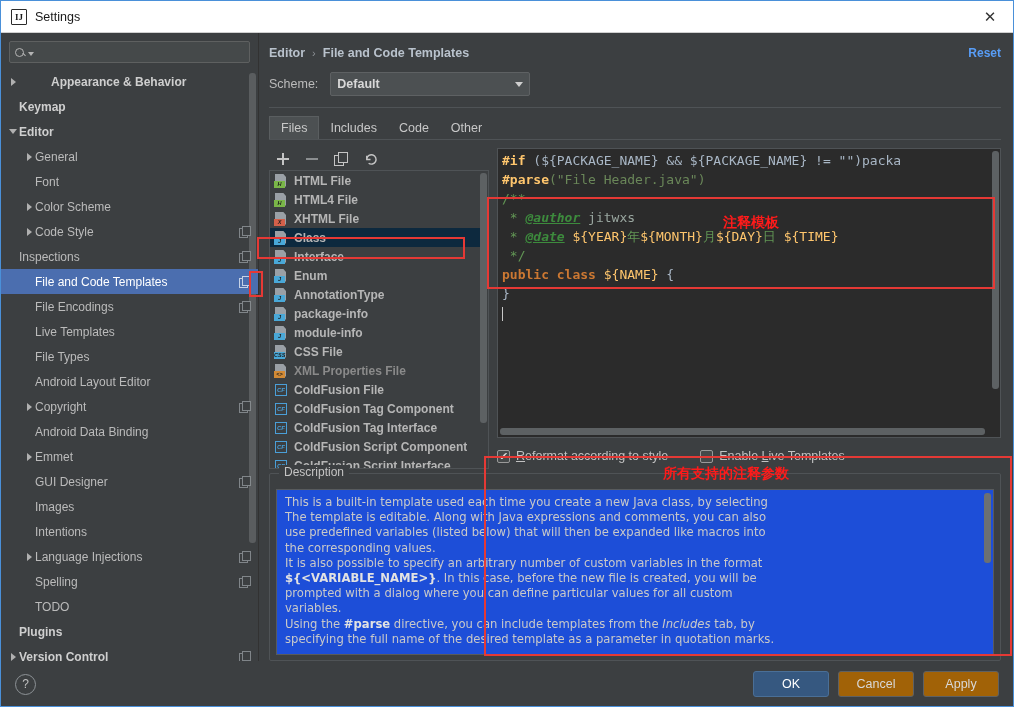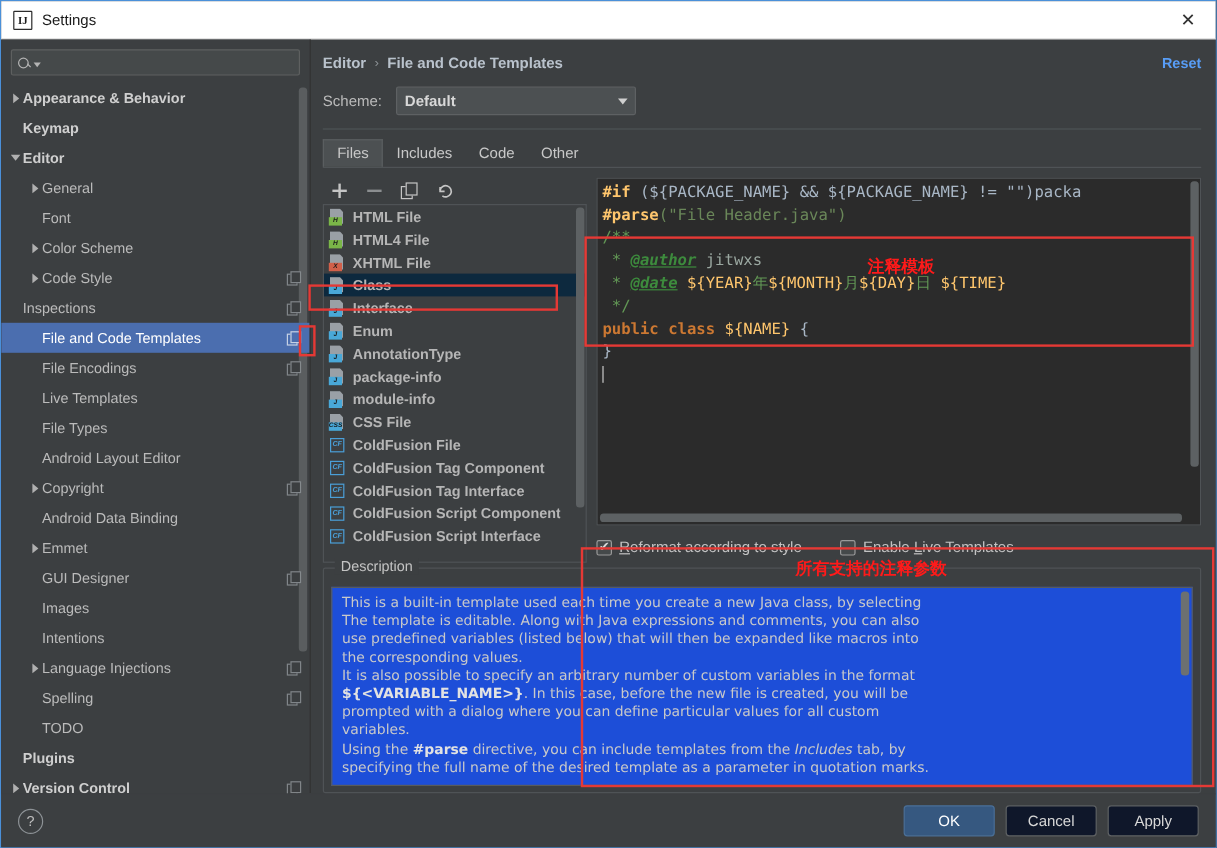--- a/index.html
+++ b/index.html
@@ -251,21 +251,21 @@
     height:45px; flex:0 0 45px; display:flex; align-items:center; padding:0 14px;
     background:#3c3f41; border-top:1px solid #3c3f41;
   }
   .helpbtn {
     width:21px;height:21px;border-radius:50%;border:1px solid #8d9296;color:#c0c0c0;
     display:flex;align-items:center;justify-content:center;font-size:12px;cursor:pointer;
   }
   .btns { margin-left:auto; display:flex; gap:9px; }
   .btn {
     min-width:76px; height:26px; border-radius:3px; border:1px solid #5e6163;
-    background:#0f172a; color:#d8d8d8; font-size:12.5px; display:flex;
+    background:#a16207; color:#d8d8d8; font-size:12.5px; display:flex;
     align-items:center; justify-content:center; cursor:pointer;
     font-family:"Liberation Sans", sans-serif;
   }
   .btn.primary { background:#365880; border-color:#4a6f97; color:#ffffff; }
 </style>
 </head>
 <body>
 
 <div id="app">
 
@@ -280,21 +280,21 @@
     <div class="leftpanel">
       <div class="searchwrap">
         <div class="searchbox">
           <span class="mag"></span>
           <span class="caretdown"></span>
           <input class="searchinput" value="" placeholder="" style="">
         </div>
       </div>
       <div class="tree" id="tree">
         <div class="left-scroll"></div>
-      <div class="trow bold" style="padding-left: 6px;">
+      <div class="trow bold" style="padding-left: 6px; gap: 32px;">
             <span class="arrow">
               <i class="arr"></i>
             </span>
             <span class="tlabel">Appearance &amp; Behavior</span>
           </div>
           <div class="trow bold" style="padding-left: 6px;">
             <span class="arrow"></span>
             <span class="tlabel">Keymap</span>
           </div>
           <div class="trow bold" style="padding-left: 6px;">
@@ -524,20 +524,27 @@
                   <i class="ico-badge b-j">J</i>
                 </span>
                 <span class="fname">module-info</span>
               </div>
               <div class="frow">
                 <span class="ficon">
                   <i class="ico-doc"></i>
                   <i class="ico-badge b-css">CSS</i>
                 </span>
                 <span class="fname">CSS File</span>
+              </div>
+              <div class="frow dim">
+                <span class="ficon">
+                  <i class="ico-doc"></i>
+                  <i class="ico-badge b-xml">&lt;&gt;</i>
+                </span>
+                <span class="fname">XML Properties File</span>
               </div>
               <div class="frow">
                 <span class="ficon">
                   <i class="ico-cf">CF</i>
                 </span>
                 <span class="fname">ColdFusion File</span>
               </div>
               <div class="frow">
                 <span class="ficon">
                   <i class="ico-cf">CF</i>

